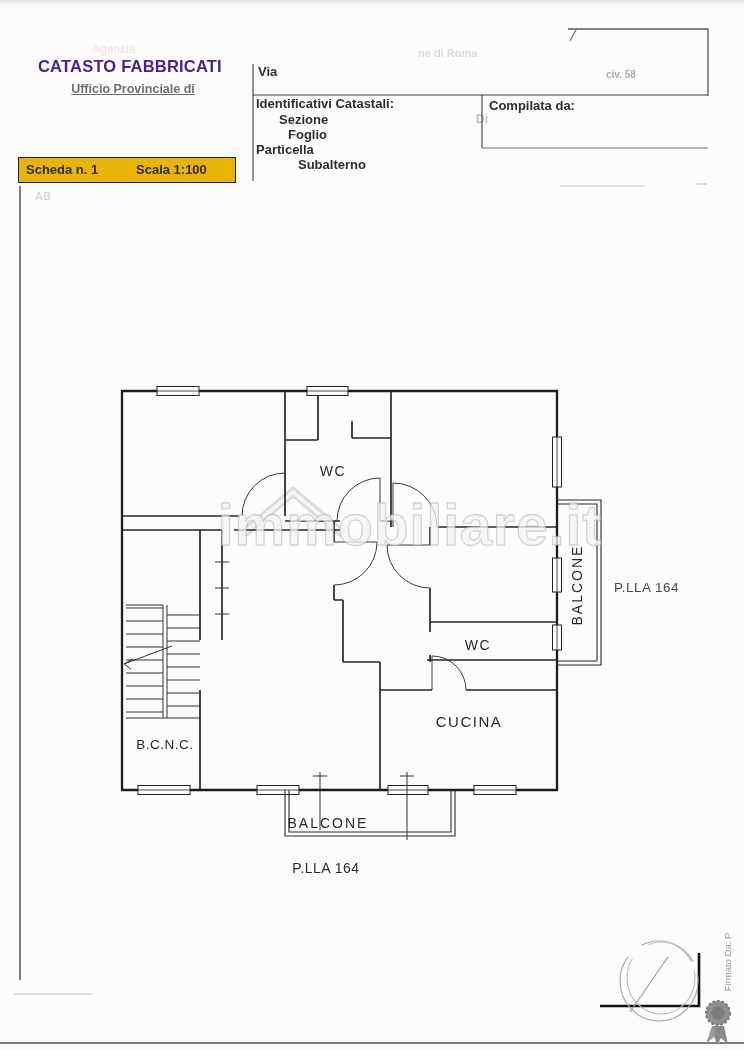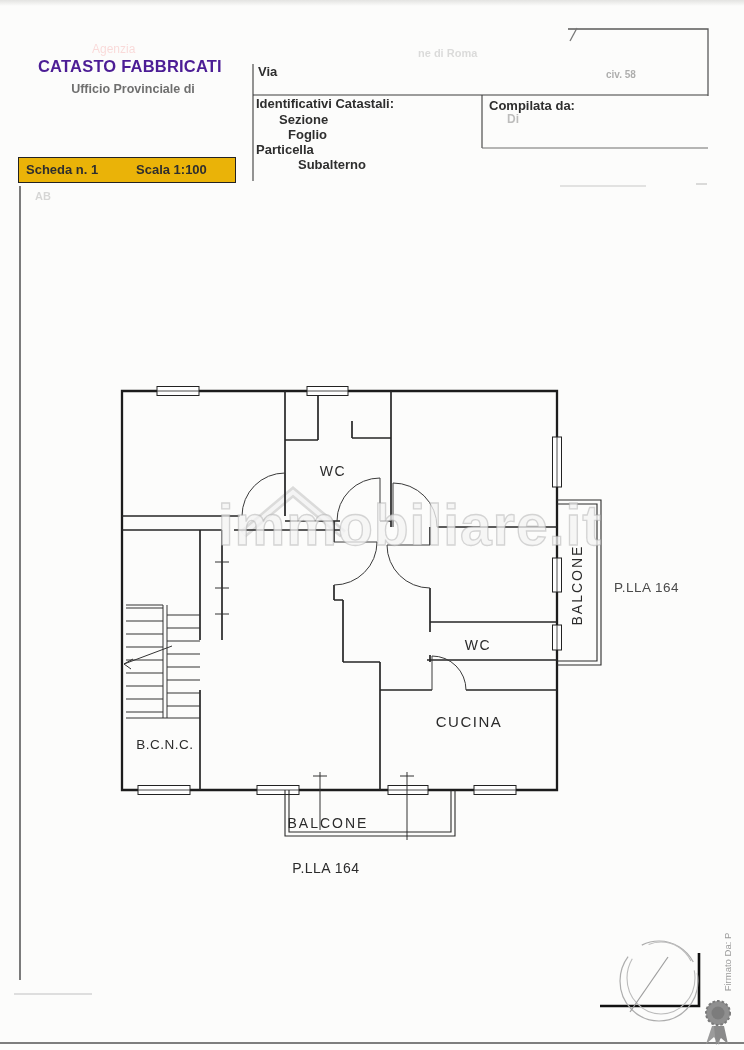--- a/index.html
+++ b/index.html
@@ -3,32 +3,32 @@
 <meta charset="utf-8">
 <style>
   html,body{margin:0;padding:0;}
   body{width:744px;height:1050px;position:relative;background:#fcfcfb;font-family:"Liberation Sans",sans-serif;overflow:hidden;}
   .abs{position:absolute;}
   .mono{font-family:Liberation Sans, sans-serif;font-weight:bold;color:#2e2e2e;}
   .t13{font-size:13px;letter-spacing:0;text-align:center;}
   .t12{font-size:12px;}
   #scan-top{left:0;top:0;width:744px;height:6px;background:linear-gradient(#e3e3e1,#fcfcfb);}
   #title{left:38px;top:57px;width:190px;text-align:left;font-weight:bold;font-size:16.5px;letter-spacing:.2px;color:#4c1d95;}
-  #subtitle{left:38px;top:82px;width:190px;text-align:center;font-weight:bold;font-size:12.5px;color:#4c4c4c;opacity:.8;filter:blur(.2px);}
+  #subtitle{left:38px;top:82px;width:190px;text-align:center;font-weight:bold;font-size:12.5px;color:#4c4c4c;opacity:.8;filter:blur(.2px);text-decoration:underline;}
   #agenzia{left:92px;top:42px;font-size:12px;opacity:.18;color:#ef4444;font-weight:normal;}
   #via{left:258px;top:64px;}
   #comune-faded{left:418px;top:47px;font-size:11px;opacity:.16;}
   #civ-faded{left:606px;top:69px;font-size:10px;opacity:.38;}
   #identificativi{left:256px;top:96px;}
   #sezione{left:279px;top:112px;}
   #foglio{left:288px;top:127px;}
   #particella{left:256px;top:142px;}
   #subalterno{left:256px;top:157px;margin-left:42px;}
   #compilata{left:489px;top:98px;}
-  #di-faded{left:507px;top:112px;opacity:.30;}
+  #di-faded{left:476px;top:112px;opacity:.30;}
   #scheda-box{left:18px;top:157px;width:216px;height:24px;border:1.6px solid #222;background:#eab308;}
   #scheda-n{left:7px;top:4px;}
   #scala{left:117px;top:4px;}
   #ab-faded{left:35px;top:190px;font-size:11px;opacity:.18;}
   #watermark{left:150px;top:492px;width:520px;text-align:center;font-size:57px;font-weight:bold;letter-spacing:1px;
      color:rgba(255,255,255,.62);-webkit-text-stroke:1.3px rgba(165,165,165,.42);
      text-shadow:0 0 1px rgba(190,190,190,.35);z-index:3;pointer-events:none;}
   #roof{z-index:3;}
   svg{position:absolute;left:0;top:0;z-index:2;}
   .txtlayer{z-index:4;}

